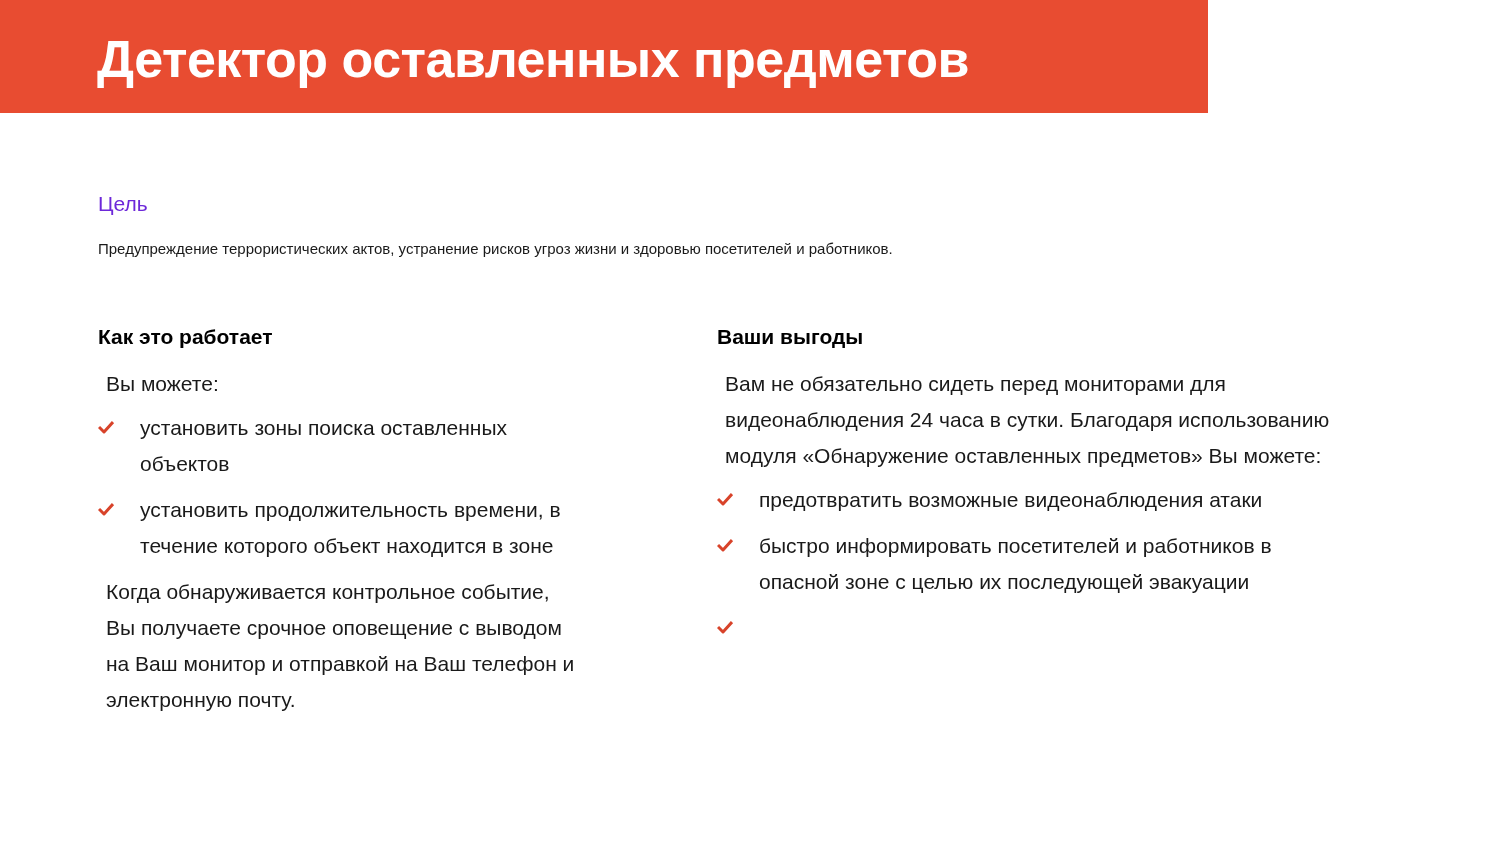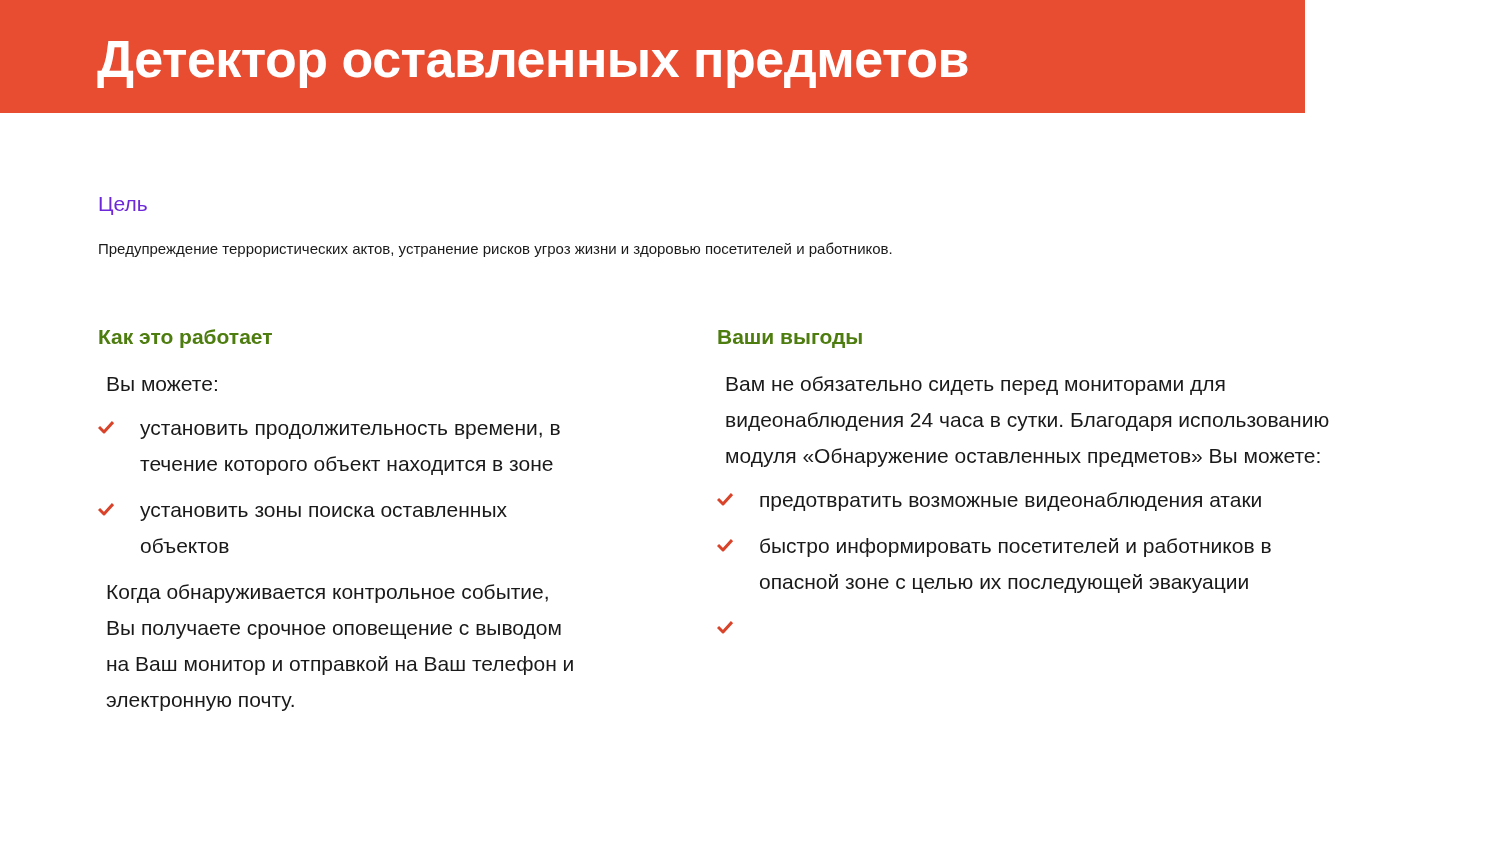--- a/index.html
+++ b/index.html
@@ -11,21 +11,21 @@
       overflow: hidden;
     }
     body {
       font-family: "Liberation Sans", "DejaVu Sans", sans-serif;
       color: #1a1a1a;
       position: relative;
     }
     .header {
       position: absolute;
       left: 0; top: 0;
-      width: 1305px;
+      width: 1208px;
       height: 113px;
       background: #E84C31;
     }
     .title {
       position: absolute;
       left: 97px;
       top: 24px;
       margin: 0;
       font-size: 52px;
       font-weight: bold;
@@ -59,21 +59,21 @@
     }
     .col {
       position: absolute;
       top: 322px;
     }
     .col-left { left: 98px; width: 520px; }
     .col-right { left: 717px; width: 680px; }
     .col-heading {
       font-size: 21px;
       font-weight: bold;
-      color: #4d7c0f;
+      color: #000000;
       line-height: 30px;
       margin: 0 0 14px 0;
     }
     .para {
       font-size: 21px;
       line-height: 36px;
       margin: 8px;
     }
     .bullets {
       list-style: none;
@@ -116,29 +116,29 @@
 <div class="goal-text">Предупреждение террористических актов, устранение рисков угроз жизни и здоровью посетителей и работников.</div>
 
 <section class="col col-left">
   <h2 class="col-heading">Как это работает</h2>
   <p class="para">Вы можете:</p>
   <ul class="bullets">
     <li class="bullet">
       <svg class="check" viewBox="0 0 16 14">
           <path d="M1 7 L6 12 L15 2" stroke="#D8432A" stroke-width="3" fill="none" stroke-linejoin="round"></path>
         </svg>
-      <span>установить продолжительность времени, в</span><br>
-      <span>течение которого объект находится в зоне</span>
+      <span>установить зоны поиска оставленных</span><br>
+      <span>объектов</span>
     </li>
     <li class="bullet">
       <svg class="check" viewBox="0 0 16 14">
           <path d="M1 7 L6 12 L15 2" stroke="#D8432A" stroke-width="3" fill="none" stroke-linejoin="round"></path>
         </svg>
-      <span>установить зоны поиска оставленных</span><br>
-      <span>объектов</span>
+      <span>установить продолжительность времени, в</span><br>
+      <span>течение которого объект находится в зоне</span>
     </li>
   </ul>
   <p class="para after-para">
     <span>Когда обнаруживается контрольное событие,</span><br>
     <span>Вы получаете срочное оповещение с выводом</span><br>
     <span>на Ваш монитор и отправкой на Ваш телефон и</span><br>
     <span>электронную почту.</span>
   </p>
 </section>
 

